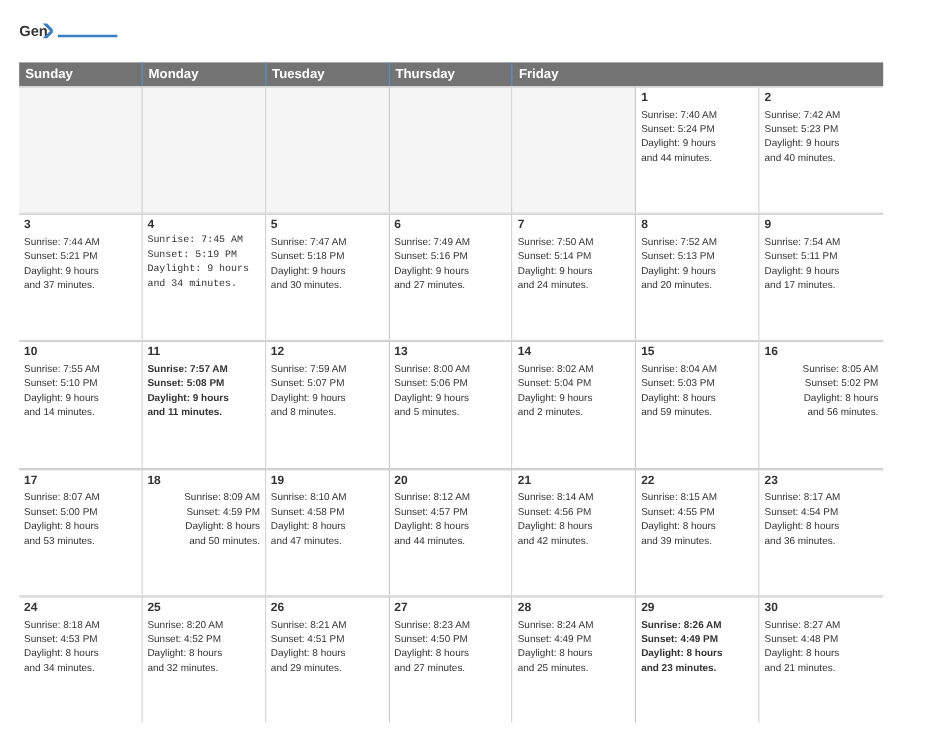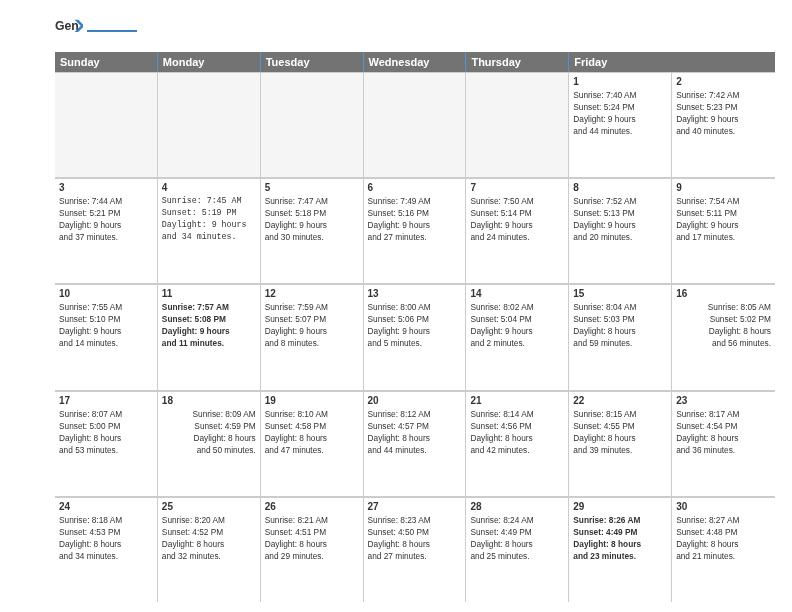--- a/index.html
+++ b/index.html
@@ -9,21 +9,20 @@
       width: 792px;
       height: 612px;
       overflow: hidden;
     }
     .page {
       width: 752px;
       height: 612px;
       padding: 16px 16px 10px 16px;
       display: flex;
       flex-direction: column;
-      margin-left: 39px;
     }
     .header {
       display: flex;
       align-items: flex-start;
       justify-content: space-between;
       margin-bottom: 8px;
     }
     .logo {
       display: flex;
       align-items: center;
@@ -123,21 +122,20 @@
       <div class="month-title"></div>
       <div class="location"></div>
     </div>
   </div>
 
   <div class="calendar">
     <div class="cal-header" id="cal-header">
         <div class="cal-header-cell">Sunday</div>
         <div class="cal-header-cell">Monday</div>
         <div class="cal-header-cell">Tuesday</div>
-        <div class="cal-header-cell">Wednesday</div>
         <div class="cal-header-cell">Thursday</div>
         <div class="cal-header-cell">Friday</div>
       </div>
     <div class="cal-body" id="cal-body">
         <div class="cal-row">
           <div class="cal-cell empty"></div>
           <div class="cal-cell empty"></div>
           <div class="cal-cell empty"></div>
           <div class="cal-cell empty"></div>
           <div class="cal-cell empty"></div>

